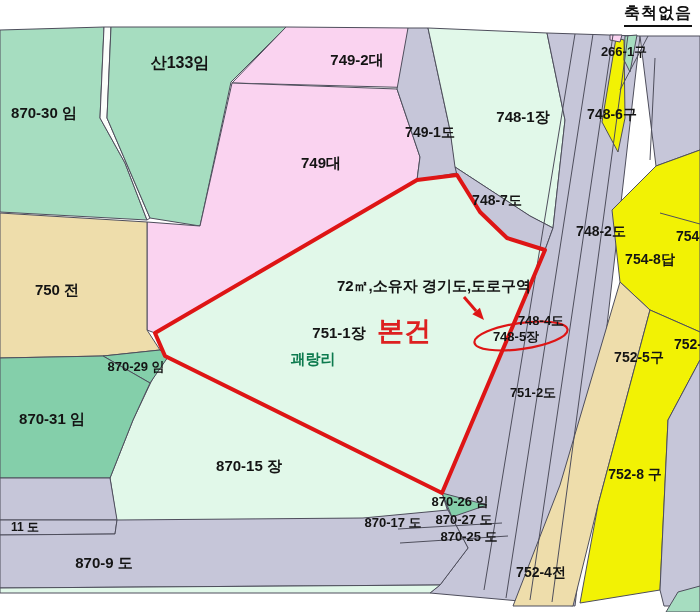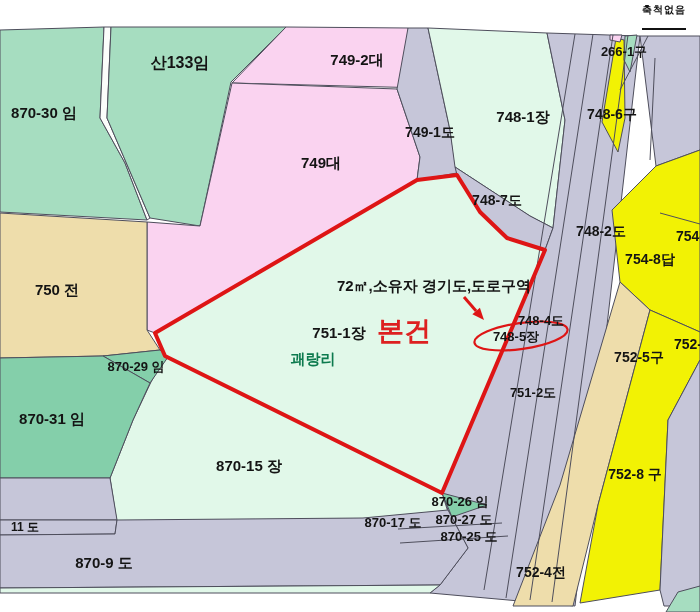--- a/index.html
+++ b/index.html
@@ -1,22 +1,22 @@
 <!DOCTYPE html>
 <html><head>
 <meta charset="utf-8">
 <style>
   html,body{margin:0;padding:0;background:#ffffff;}
   body{font-family:"Liberation Sans", sans-serif;}
   .stage{position:relative;width:700px;height:612px;background:#ffffff;overflow:hidden;}
   .scale-note{
-    position:absolute;top:3px;right:14px;
-    font-size:10px;font-weight:700;color:#111;
+    position:absolute;top:3px;right:8px;
+    font-size:16px;font-weight:700;color:#111;
     letter-spacing:1px;
-    border-bottom:2px solid #111;padding-bottom:11px;
+    border-bottom:2px solid #111;padding-bottom:1px;
     z-index:5;
   }
   svg{position:absolute;left:0;top:0;}
   svg text{font-family:"Liberation Sans", sans-serif;}
 </style>
 </head>
 <body>
 
 <div class="stage">
   <div class="scale-note">축척없음</div>

